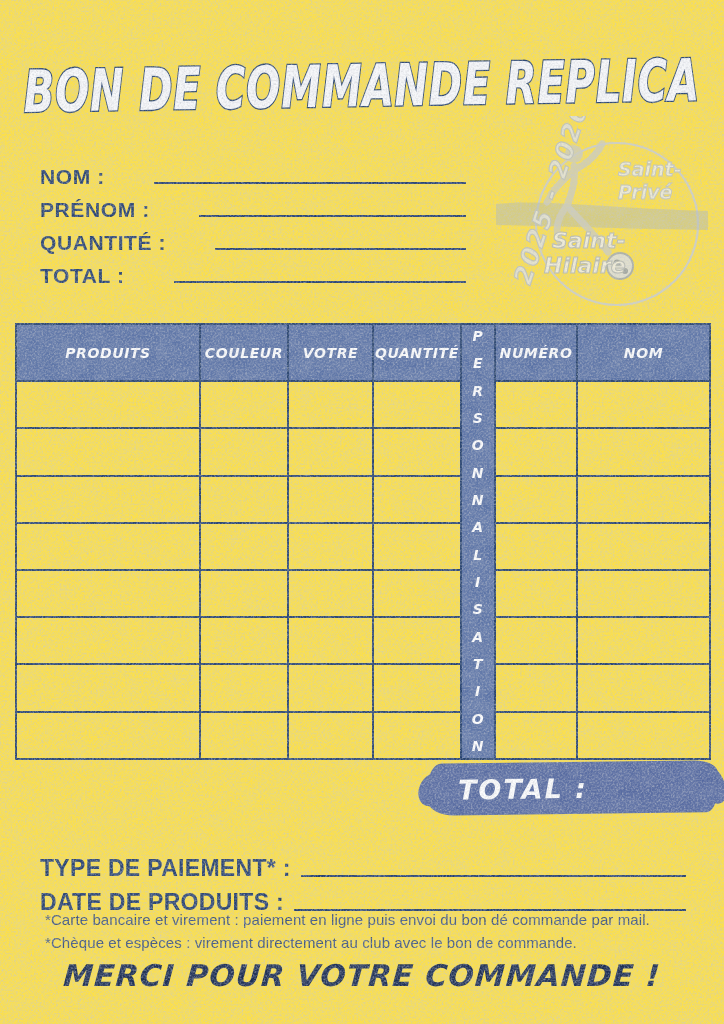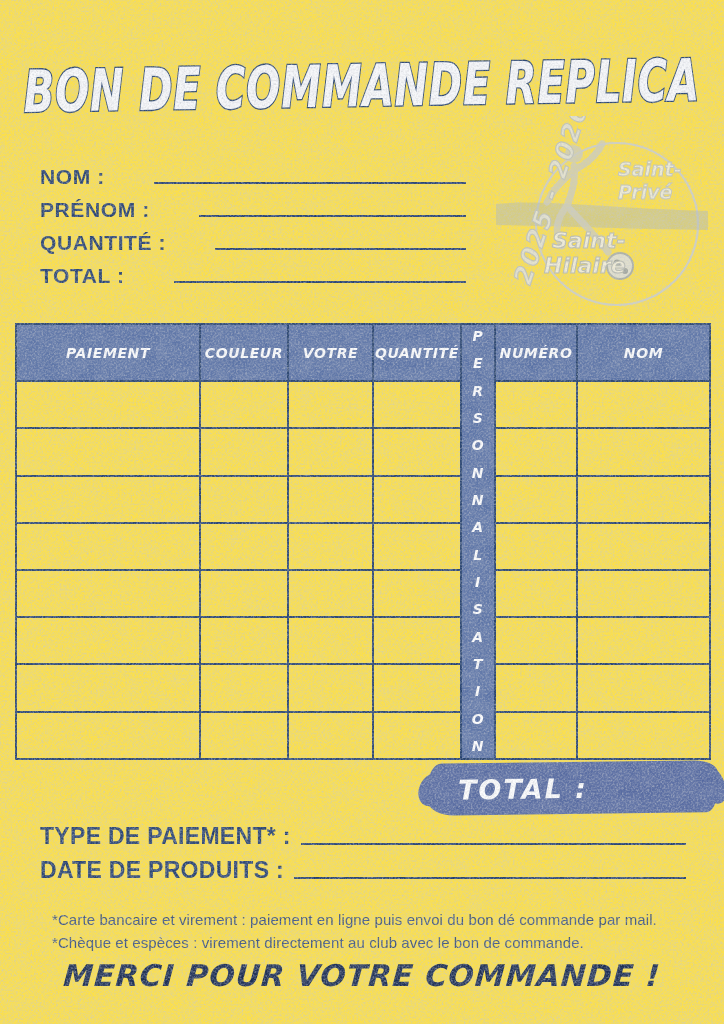--- a/index.html
+++ b/index.html
@@ -70,29 +70,29 @@
   }
   .total-bar::after{
     content:"";position:absolute;right:-7px;top:6px;width:22px;height:38px;
     background:var(--bar);border-radius:40% 65% 45% 60%;transform:rotate(-12deg);
   }
   .total-label{
     font-family:"DejaVu Sans", sans-serif;font-style:italic;font-weight:bold;
     color:#fff;font-size:27px;letter-spacing:2px;padding-left:30px;
   }
   
-  .payment{position:absolute;left:40px;top:814px;width:646px;}
+  .payment{position:absolute;left:40px;top:846px;width:646px;}
   .pay-row{display:flex;align-items:flex-end;height:34px;}
   .pay-label{
     font-weight:700;font-size:23px;line-height:1;
     color:var(--navy);letter-spacing:.3px;white-space:pre;
   }
   .pay-row .fill-line{margin:0 0 3px 10px;}
   
-  .footnotes{position:absolute;left:52px;top:908px;width:664px;}
+  .footnotes{position:absolute;left:45px;top:908px;width:664px;}
   .footnote{font-size:15px;line-height:23px;color:#3a517d;letter-spacing:.1px;}
   
   .thanks{
     position:absolute;left:0;top:958px;width:724px;text-align:center;
     font-family:"DejaVu Sans", sans-serif;font-style:italic;font-weight:bold;
     font-size:30px;color:#17294f;letter-spacing:1px;transform:skewX(-4deg);
   }
   
   .noise{position:absolute;left:0;top:0;width:724px;height:1024px;z-index:6;pointer-events:none;}
 </style>
@@ -152,21 +152,21 @@
         <col style="width:184px">
           <col style="width:88px">
           <col style="width:85px">
         <col style="width:88px">
           <col style="width:34px">
           <col style="width:82px">
           <col style="width:133px">
       </colgroup>
       <tbody>
         <tr class="head-row">
-          <th>PAIEMENT</th>
+          <th>PRODUITS</th>
           <th>COULEUR</th>
           <th>VOTRE</th>
           <th>QUANTITÉ</th>
           <th class="strip" rowspan="9">
             <div class="strip-box">
                 <span>P</span>
                 <span>E</span>
                 <span>R</span>
                 <span>S</span>
                 <span>O</span>

